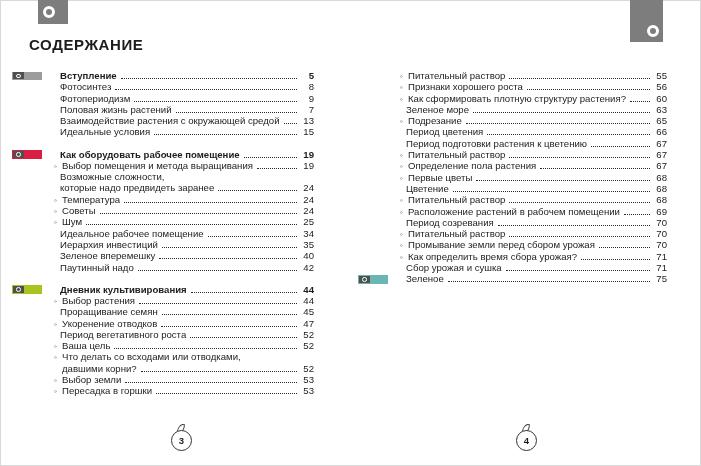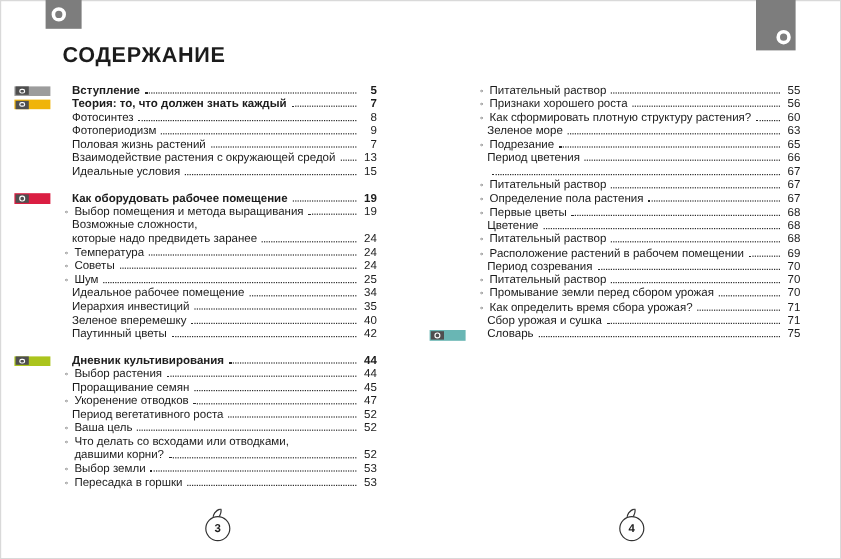--- a/index.html
+++ b/index.html
@@ -9,27 +9,27 @@
     box-shadow:inset 0 0 0 1px #d9d9d9;overflow:hidden;
   }
   
   .corner-sq{position:absolute;}
   .corner-sq .ring{position:absolute;width:6px;height:6px;border:3px solid #fff;border-radius:50%;}
   .corner-left{left:38px;top:0;width:30px;height:24px;}
   .corner-left .ring{left:5px;top:6px;}
   .corner-right{left:630px;top:0;width:33px;height:42px;}
   .corner-right .ring{right:4px;bottom:5px;}
   
-  .title{position:absolute;left:52px;top:36px;font-size:18px;font-weight:bold;letter-spacing:.6px;}
+  .title{position:absolute;left:29px;top:36px;font-size:15px;font-weight:bold;letter-spacing:.6px;}
   
   .toc-col{position:absolute;top:70px;font-size:9.6px;}
   .col-left{left:44px;width:270px;}
   .col-right{left:390px;width:277px;}
   .row{display:flex;align-items:baseline;height:11.3px;line-height:11.3px;position:relative;white-space:nowrap;padding-left:16px;}
-  .row.gap{margin-top:10.8px;}
+  .row.gap{margin-top:10.8px;align-items:flex-end;}
   .row.b{font-weight:bold;}
   .row.i1{padding-left:10px;}
   .row.i2{padding-left:18px;}
   .blt{flex:none;width:8px;font-size:8px;color:#333;}
   .txt{flex:none;}
   .dots{flex:1;border-bottom:1.4px dotted #2a2a2a;margin:0 3px 2px 4px;min-width:6px;}
   .pg{flex:none;min-width:14px;text-align:right;}
   
   .marker{position:absolute;left:-32px;top:1.6px;width:30px;height:8.6px;}
   .msq{position:absolute;left:1px;top:.8px;width:11px;height:7px;background:#4f4f4f;}
@@ -58,28 +58,20 @@
 
   <div class="toc-col col-left" id="toc-left">
       <div class="row b">
         <span class="marker" style="background: rgb(156, 156, 156);">
           <span class="msq" style="background: rgb(79, 79, 79);"></span>
         </span>
         <span class="txt">Вступление</span>
         <span class="dots"></span>
         <span class="pg">5</span>
       </div>
-      <div class="row b">
-        <span class="marker" style="background: rgb(240, 180, 10);">
-          <span class="msq" style="background: rgb(79, 79, 79);"></span>
-        </span>
-        <span class="txt">Теория: то, что должен знать каждый</span>
-        <span class="dots"></span>
-        <span class="pg">7</span>
-      </div>
       <div class="row">
         <span class="txt">Фотосинтез</span>
         <span class="dots"></span>
         <span class="pg">8</span>
       </div>
       <div class="row">
         <span class="txt">Фотопериодизм</span>
         <span class="dots"></span>
         <span class="pg">9</span>
       </div>
@@ -147,21 +139,21 @@
         <span class="txt">Иерархия инвестиций</span>
         <span class="dots"></span>
         <span class="pg">35</span>
       </div>
       <div class="row">
         <span class="txt">Зеленое вперемешку</span>
         <span class="dots"></span>
         <span class="pg">40</span>
       </div>
       <div class="row">
-        <span class="txt">Паутинный цветы</span>
+        <span class="txt">Паутинный надо</span>
         <span class="dots"></span>
         <span class="pg">42</span>
       </div>
       <div class="row gap b">
         <span class="marker" style="background: rgb(171, 196, 29);">
           <span class="msq" style="background: rgb(79, 79, 79);"></span>
         </span>
         <span class="txt">Дневник культивирования</span>
         <span class="dots"></span>
         <span class="pg">44</span>
@@ -245,20 +237,21 @@
         <span class="txt">Подрезание</span>
         <span class="dots"></span>
         <span class="pg">65</span>
       </div>
       <div class="row">
         <span class="txt">Период цветения</span>
         <span class="dots"></span>
         <span class="pg">66</span>
       </div>
       <div class="row">
+        <span class="txt">Период подготовки растения к цветению</span>
         <span class="dots"></span>
         <span class="pg">67</span>
       </div>
       <div class="row i1">
         <span class="blt">◦</span>
         <span class="txt">Питательный раствор</span>
         <span class="dots"></span>
         <span class="pg">67</span>
       </div>
       <div class="row i1">
@@ -315,21 +308,21 @@
       </div>
       <div class="row">
         <span class="txt">Сбор урожая и сушка</span>
         <span class="dots"></span>
         <span class="pg">71</span>
       </div>
       <div class="row">
         <span class="marker" style="background: rgb(105, 182, 180);">
           <span class="msq" style="background: rgb(79, 79, 79);"></span>
         </span>
-        <span class="txt">Словарь</span>
+        <span class="txt">Зеленое</span>
         <span class="dots"></span>
         <span class="pg">75</span>
       </div>
     </div>
 
   <div class="badge badge-left">
     <svg width="12" height="11" viewBox="0 0 12 11">
       <path d="M10.5 1 C6 1 2 3.5 1.5 8.5 C6.5 8.5 10 5.5 10.5 1 Z" fill="#fff" stroke="#333" stroke-width="1" transform="rotate(-18 6 5)"></path>
     </svg>
     <div class="circ">3</div>

